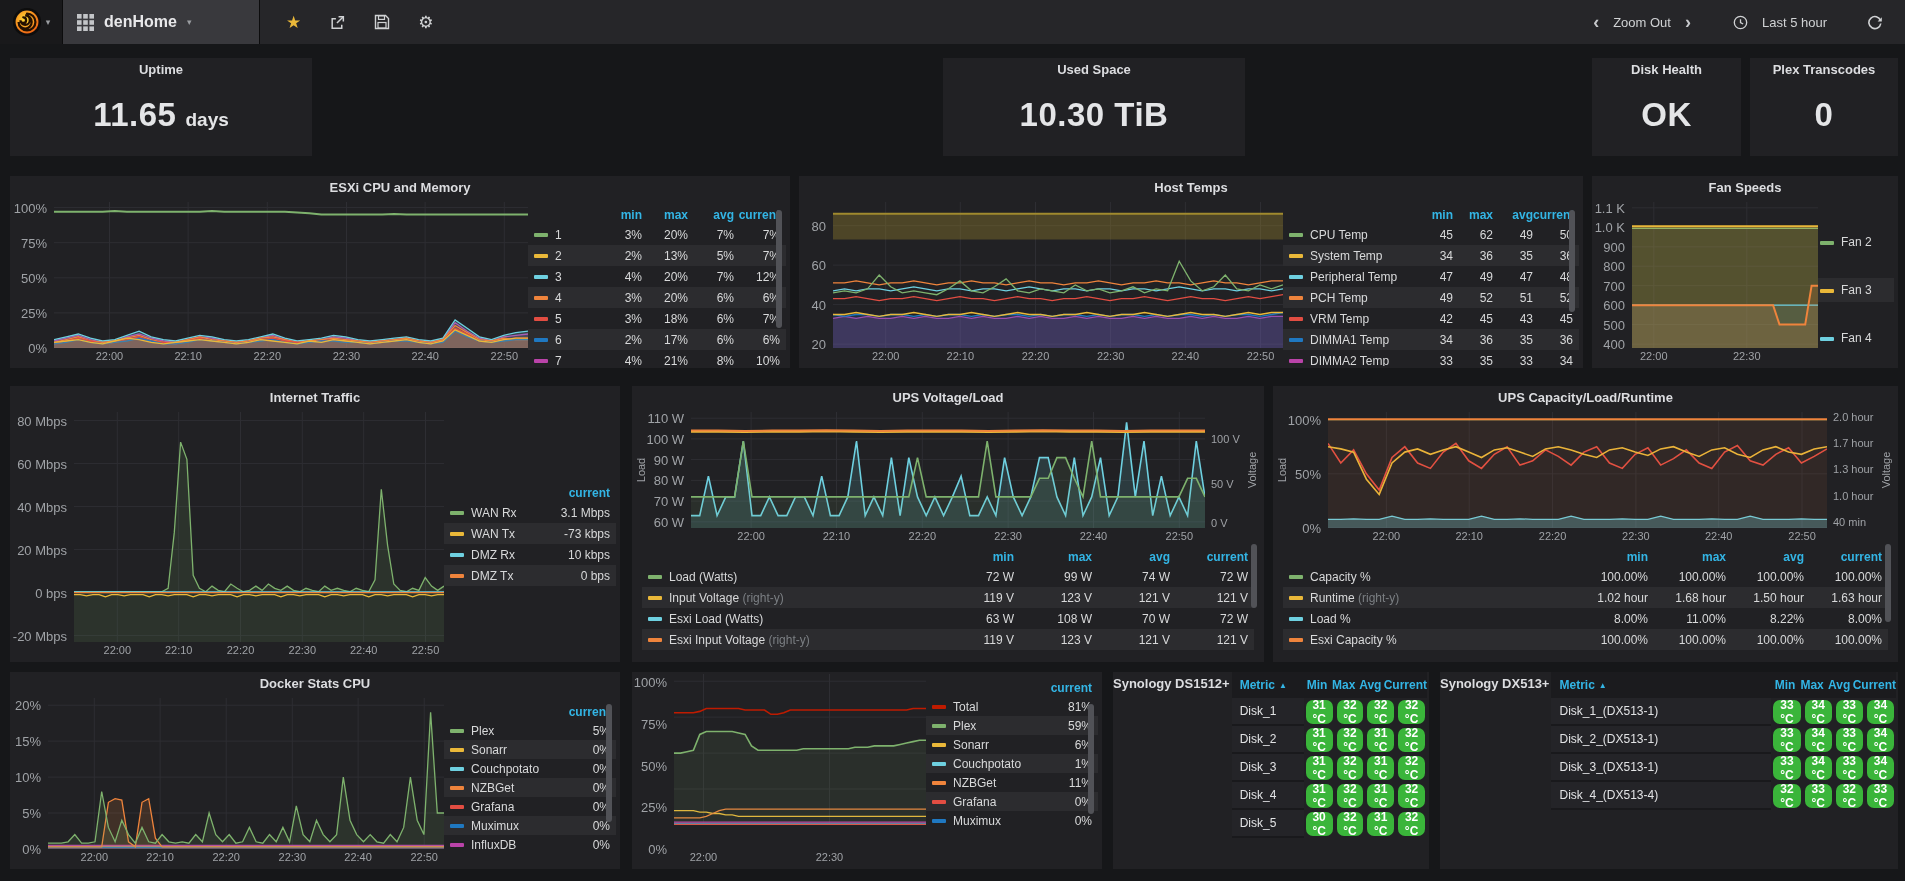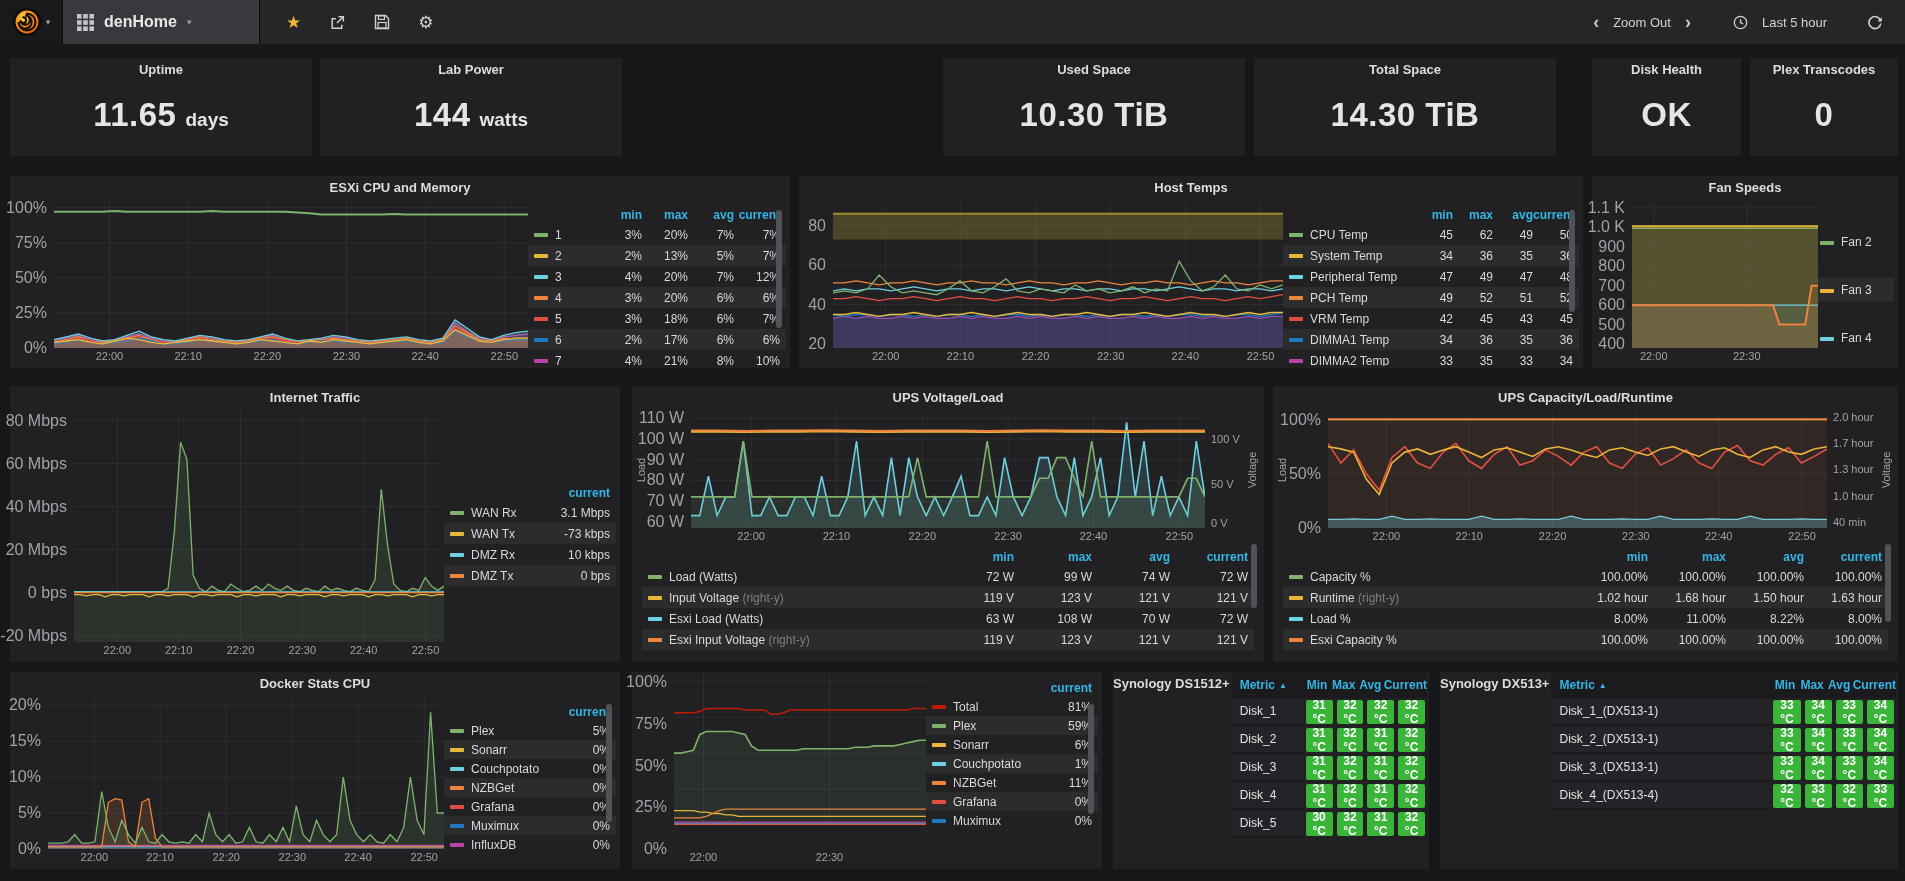--- a/index.html
+++ b/index.html
@@ -26,21 +26,21 @@
   .stat-big{font-size:33px;letter-spacing:.5px;}
   .stat-unit{font-size:19px;}
   .stat-prefix{font-size:20px;}
   .stat-line span:empty{display:none;}
   
   .panel.graph{display:flex;flex-direction:column;}
   .gwrap{flex:1;display:flex;min-height:0;padding:2px 4px 2px 2px;position:relative;}
   .gmain{flex:1;display:flex;flex-direction:column;min-width:0;}
   .grow{flex:1;display:flex;min-height:0;}
   .yaxis{position:relative;}
-  .yaxis span{position:absolute;right:7px;transform:translateY(-50%);font-size:16px;color:#9fa2a6;white-space:nowrap;}
+  .yaxis span{position:absolute;right:7px;transform:translateY(-50%);font-size:13px;color:#9fa2a6;white-space:nowrap;}
   .yaxis2{position:relative;}
   .yaxis2 span{position:absolute;left:6px;transform:translateY(-50%);font-size:11px;color:#9fa2a6;white-space:nowrap;}
   .ylab{width:13px;position:relative;}
   .ylab b{position:absolute;top:50%;left:50%;transform:translate(-50%,-50%) rotate(-90deg);font-size:11px;font-weight:normal;color:#9fa2a6;white-space:nowrap;}
   .plot{flex:1;position:relative;overflow:hidden;}
   .plot svg{position:absolute;left:0;top:0;}
   svg line.grid{stroke:#2e2e33;stroke-width:1;}
   .xrow{height:18px;display:flex;}
   .xaxis{flex:1;position:relative;}
   .xaxis span{position:absolute;top:2px;transform:translateX(-50%);font-size:11px;color:#9fa2a6;white-space:nowrap;}
@@ -62,21 +62,21 @@
   .lg-scroll{position:absolute;width:6px;background:#515257;border-radius:3px;}
   
   .syno{display:flex;}
   .tb{flex:1;display:flex;flex-direction:column;overflow:hidden;padding:0 2px;text-align:center;}
   .tb-row{display:flex;height:28px;}
   .tb-row.tb-head{height:26px;background:#1b1b1e;align-items:center;}
   .tb-cell{flex:1;display:flex;align-items:center;justify-content:center;font-size:12px;}
   .tb-cell.metric{flex:none;justify-content:flex-start;padding-left:8px;background:#242428;border-bottom:2px solid #19191c;color:#e2e3e5;}
   .tb-head .tb-cell{color:#33b5e5;font-weight:bold;background:none;border:none;}
   .tb-head .tb-cell.metric{background:#1b1b1e;}
-  .tb-cell.green{background:#3ab53a;color:#fff;font-weight:bold;margin:2px;border-radius:2px;}
+  .tb-cell.green{background:#3ab53a;color:#fff;font-weight:bold;margin:2px;border-radius:7px;}
   .sort{font-size:8px;margin-left:4px;}
   .ds .tb-cell.metric{width:64px;}
   .dx .tb-cell.metric{width:212px;}
 </style>
 </head>
 <body>
 
 <div id="dash">
 
   <div class="navbar">
@@ -145,37 +145,24 @@
     </div>
   </div>
 
   <div class="panel" style="left:10px;top:58px;width:302px;height:98px">
     <div class="ptitle">Uptime</div>
     <div class="stat-line">
       <span class="stat-big">11.65</span>
         <span class="stat-unit">days</span>
     </div>
   </div>
-  <div class="panel" style="left:320px;top:58px;width:302px;height:98px">
-    <div class="ptitle">Lab Power</div>
-    <div class="stat-line">
-      <span class="stat-big">144</span>
-        <span class="stat-unit">watts</span>
-    </div>
-  </div>
   <div class="panel" style="left:943px;top:58px;width:302px;height:98px">
     <div class="ptitle">Used Space</div>
     <div class="stat-line">
       <span class="stat-big">10.30 TiB</span>
-    </div>
-  </div>
-  <div class="panel" style="left:1254px;top:58px;width:302px;height:98px">
-    <div class="ptitle">Total Space</div>
-    <div class="stat-line">
-      <span class="stat-big">14.30 TiB</span>
     </div>
   </div>
   <div class="panel" style="left:1592px;top:58px;width:149px;height:98px">
     <div class="ptitle">Disk Health</div>
     <div class="stat-line">
       <span class="stat-big">OK</span>
     </div>
   </div>
   <div class="panel" style="left:1750px;top:58px;width:148px;height:98px">
     <div class="ptitle">Plex Transcodes</div>

